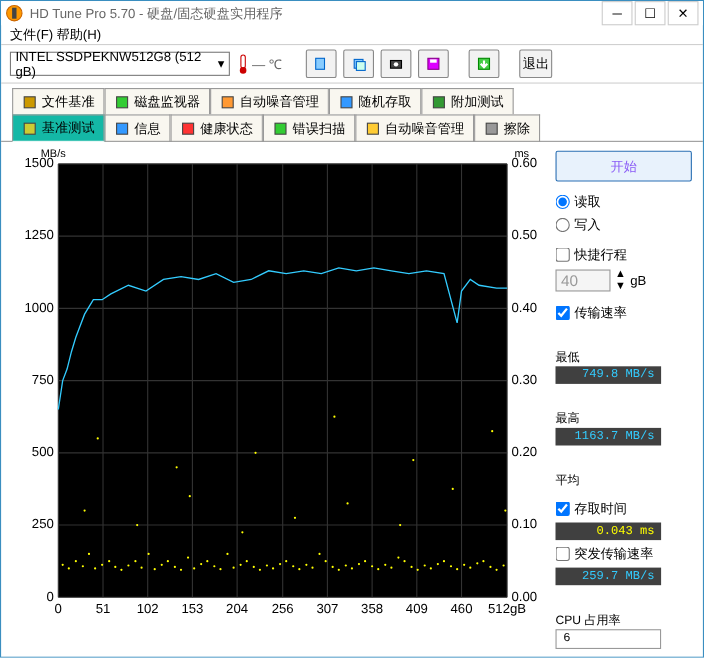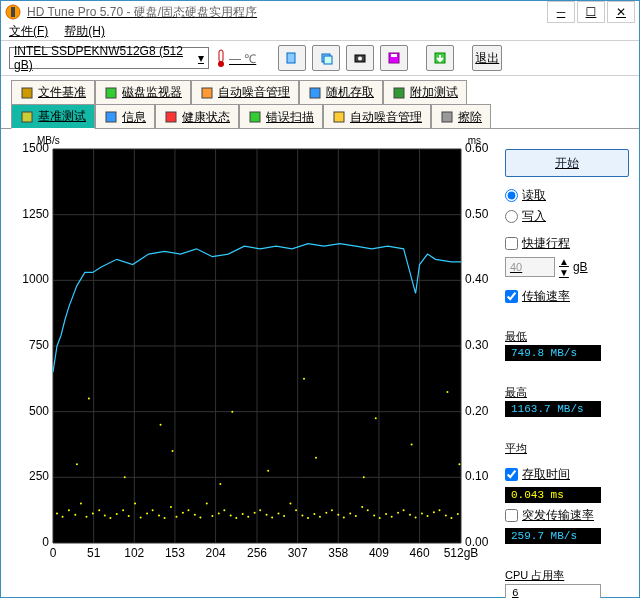--- a/index.html
+++ b/index.html
@@ -1,47 +1,47 @@
 <!DOCTYPE html>
 <html><head>
 <meta charset="utf-8">
 <style>
 *{box-sizing:border-box;margin:0;padding:0;font-family:"Microsoft YaHei",Tahoma,sans-serif;font-size:12px;}
 body{background:#fff;}
-.window{width:640px;height:598px;border:1px solid #3a8ec0;background:#fff;display:flex;flex-direction:column;text-decoration:underline;}
+.window{width:640px;height:598px;border:1px solid #3a8ec0;background:#fff;display:flex;flex-direction:column;}
 .titlebar{height:28px;background:#fff;display:flex;align-items:center;padding:0 4px;}
 .titlebar .icon{width:16px;height:16px;margin-right:6px;}
 .titlebar .title{color:#666;flex:1;}
 .titlebar .winbtn{width:28px;height:22px;border:1px solid #ccc;margin-left:2px;display:flex;align-items:center;justify-content:center;background:#fff;}
-.menubar{height:22px;padding:0 8px;display:flex;gap:16px;align-items:center;border-bottom:1px solid #d0d0d0;}
+.menubar{height:22px;padding:0 8px;display:flex;gap:3px;align-items:center;border-bottom:1px solid #d0d0d0;}
 .menubar span{cursor:default;}
 .toolbar{height:40px;display:flex;align-items:center;padding:4px 8px;gap:6px;border-bottom:1px solid #d0d0d0;}
 .devsel{width:200px;height:22px;border:1px solid #7a7a7a;background:#fff;display:flex;align-items:center;padding:0 4px;font-family:monospace;font-size:11px;}
 .devsel .dd{margin-left:auto;}
 .tbbtn{width:28px;height:26px;border:1px solid #888;background:#f2f2f2;display:flex;align-items:center;justify-content:center;border-radius:2px;}
 .exitbtn{width:30px;height:26px;border:1px solid #888;background:#f2f2f2;display:flex;align-items:center;justify-content:center;border-radius:2px;}
 .temp{display:flex;align-items:center;gap:2px;color:#666;}
 .tabs{padding:4px 10px 0 10px;}
 .tabrow{display:flex;gap:0;}
 .tab{display:flex;align-items:center;gap:4px;padding:3px 8px;border:1px solid #999;border-bottom:none;background:#f9f7f0;font-size:11px;white-space:nowrap;cursor:default;}
 .tab.active{background:#14b8a6;border-bottom:1px solid #fff;position:relative;z-index:2;}
 .tab .ticon{width:14px;height:14px;}
 .content{flex:1;display:flex;padding:6px 10px 10px 10px;border-top:1px solid #999;margin-top:-1px;gap:8px;}
 .chartbox{position:relative;width:486px;height:430px;}
 .chartbox .ylabel-left{position:absolute;left:26px;top:0;font-size:10px;color:#000;}
 .chartbox .ylabel-right{position:absolute;right:16px;top:0;font-size:10px;color:#000;}
 .chartbox svg{display:block;}
 .sidepanel{flex:1;display:flex;flex-direction:column;gap:4px;padding-top:2px;}
-.startbtn{width:100%;height:28px;border:1px solid #2a6fb3;background:#e8f2fc;color:#0f172a;display:flex;align-items:center;justify-content:center;border-radius:2px;margin-top:12px;}
+.startbtn{width:100%;height:28px;border:1px solid #2a6fb3;background:#e8f2fc;color:#8b5cf6;display:flex;align-items:center;justify-content:center;border-radius:2px;}
 .radio,.check{display:flex;align-items:center;gap:4px;font-size:11px;}
 .radio input,.check input{margin:0;}
 .fieldrow{display:flex;align-items:center;gap:4px;}
-.spin{width:50px;height:20px;border:1px solid #999;background:#f5f5f5;padding:0 4px;color:#999;font-size:11px;}
+.spin{width:50px;height:20px;border:1px solid #999;background:#f5f5f5;padding:0 4px;color:#999;font-size:14px;}
 .stat{display:flex;flex-direction:column;gap:1px;margin-top:20px;}
-.statval{background:#000000;color:#3cf;font-family:"Courier New",monospace;font-size:11px;padding:2px 6px;text-align:left;width:96px;}
+.statval{background:#404040;color:#3cf;font-family:"Courier New",monospace;font-size:11px;padding:2px 6px;text-align:right;width:96px;}
 .statval.y{color:#ff0;}
 .statlbl{font-size:11px;}
 .sep{height:2px;}
 </style>
 </head>
 <body>
 
 <div class="window">
   <div class="titlebar">
     <svg class="icon" viewBox="0 0 16 16">

